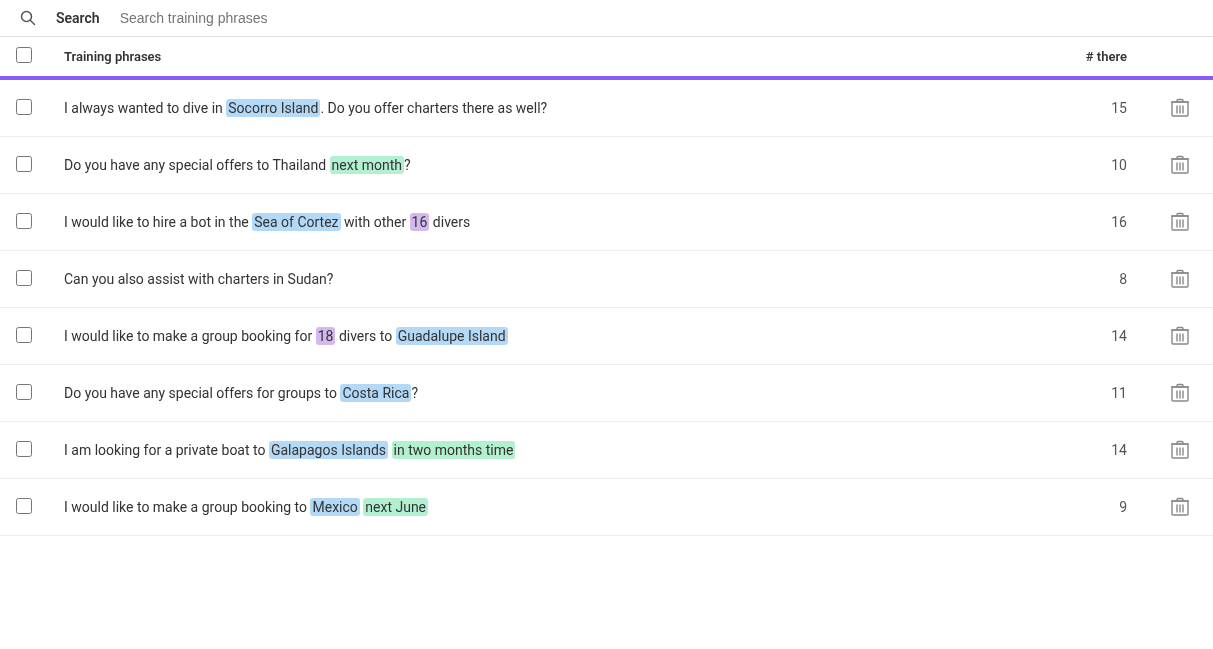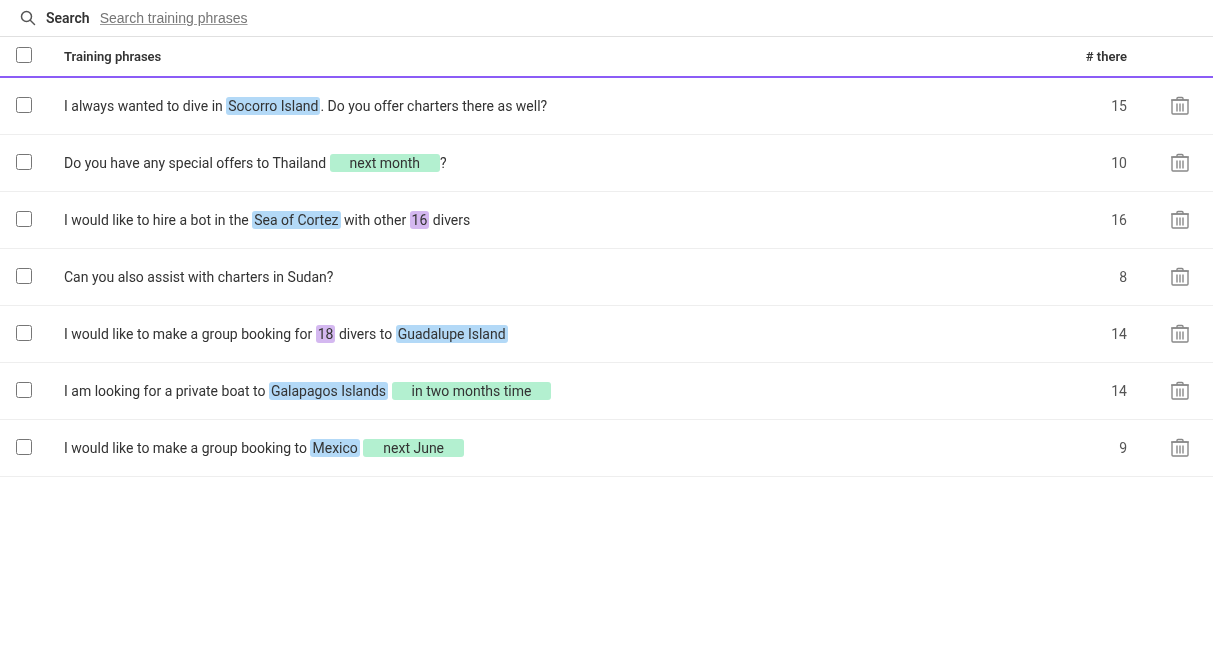--- a/index.html
+++ b/index.html
@@ -7,41 +7,40 @@
       font-family: -apple-system, BlinkMacSystemFont, 'Segoe UI', Roboto, sans-serif;
       font-size: 14px;
       color: #333;
       background: #fff;
     }
     .search-bar {
       display: flex;
       align-items: center;
       padding: 10px 20px;
       border-bottom: 1px solid #e0e0e0;
-      gap: 10px;
+      gap: 20px;
     }
     .search-bar input {
       border: none;
       outline: none;
       font-size: 14px;
       color: #999;
       flex: 1;
-      text-decoration: underline;
     }
     .search-label {
       font-weight: 600;
       font-size: 14px;
       color: #333;
     }
     table {
       width: 100%;
       border-collapse: collapse;
     }
     thead tr {
-      border-bottom: 2px solid #8b5cf6;
+      border-bottom: 4px solid #8b5cf6;
     }
     th {
       padding: 10px 16px;
       text-align: left;
       font-weight: 600;
       font-size: 13px;
       color: #333;
     }
     th.words-col {
       text-align: right;
@@ -76,21 +75,21 @@
       cursor: pointer;
     }
     .highlight-blue {
       background-color: #b3d9f7;
       border-radius: 3px;
       padding: 1px 2px;
     }
     .highlight-green {
       background-color: #b3f0d0;
       border-radius: 3px;
-      padding: 1px 20px;
+      padding: 1px 2px;
       margin-top: 32px;
     }
     .highlight-purple {
       background-color: #d4b8f0;
       border-radius: 3px;
       padding: 1px 2px;
     }
     .delete-btn {
       background: none;
       border: none;
@@ -204,20 +203,35 @@
     <line x1="6" y1="8" x2="6" y2="15" stroke="#888" stroke-width="1.4" stroke-linecap="round"></line>
     <line x1="9" y1="8" x2="9" y2="15" stroke="#888" stroke-width="1.4" stroke-linecap="round"></line>
     <line x1="12" y1="8" x2="12" y2="15" stroke="#888" stroke-width="1.4" stroke-linecap="round"></line>
     <line x1="0" y1="4" x2="18" y2="4" stroke="#888" stroke-width="1.4"></line>
     <path d="M6 4V2.5C6 2 6.5 1.5 7 1.5H11C11.5 1.5 12 2 12 2.5V4" stroke="#888" stroke-width="1.4"></path>
   </svg>
           </button></td>
       </tr>
       <tr>
         <td class="checkbox-cell"><input type="checkbox" style=""></td>
+        <td class="phrase-cell">Do you have any special offers for groups to <span class="highlight-blue">Costa Rica</span>?</td>
+        <td class="words-cell">11</td>
+        <td class="action-cell"><button class="delete-btn">
+            <svg width="18" height="20" viewBox="0 0 18 20" fill="none">
+    <rect x="1" y="4" width="16" height="14" rx="1" stroke="#888" stroke-width="1.4"></rect>
+    <line x1="6" y1="8" x2="6" y2="15" stroke="#888" stroke-width="1.4" stroke-linecap="round"></line>
+    <line x1="9" y1="8" x2="9" y2="15" stroke="#888" stroke-width="1.4" stroke-linecap="round"></line>
+    <line x1="12" y1="8" x2="12" y2="15" stroke="#888" stroke-width="1.4" stroke-linecap="round"></line>
+    <line x1="0" y1="4" x2="18" y2="4" stroke="#888" stroke-width="1.4"></line>
+    <path d="M6 4V2.5C6 2 6.5 1.5 7 1.5H11C11.5 1.5 12 2 12 2.5V4" stroke="#888" stroke-width="1.4"></path>
+  </svg>
+          </button></td>
+      </tr>
+      <tr>
+        <td class="checkbox-cell"><input type="checkbox" style=""></td>
         <td class="phrase-cell">I am looking for a private boat to <span class="highlight-blue">Galapagos Islands</span> <span class="highlight-green">in two months time</span></td>
         <td class="words-cell">14</td>
         <td class="action-cell"><button class="delete-btn">
             <svg width="18" height="20" viewBox="0 0 18 20" fill="none">
     <rect x="1" y="4" width="16" height="14" rx="1" stroke="#888" stroke-width="1.4"></rect>
     <line x1="6" y1="8" x2="6" y2="15" stroke="#888" stroke-width="1.4" stroke-linecap="round"></line>
     <line x1="9" y1="8" x2="9" y2="15" stroke="#888" stroke-width="1.4" stroke-linecap="round"></line>
     <line x1="12" y1="8" x2="12" y2="15" stroke="#888" stroke-width="1.4" stroke-linecap="round"></line>
     <line x1="0" y1="4" x2="18" y2="4" stroke="#888" stroke-width="1.4"></line>
     <path d="M6 4V2.5C6 2 6.5 1.5 7 1.5H11C11.5 1.5 12 2 12 2.5V4" stroke="#888" stroke-width="1.4"></path>

